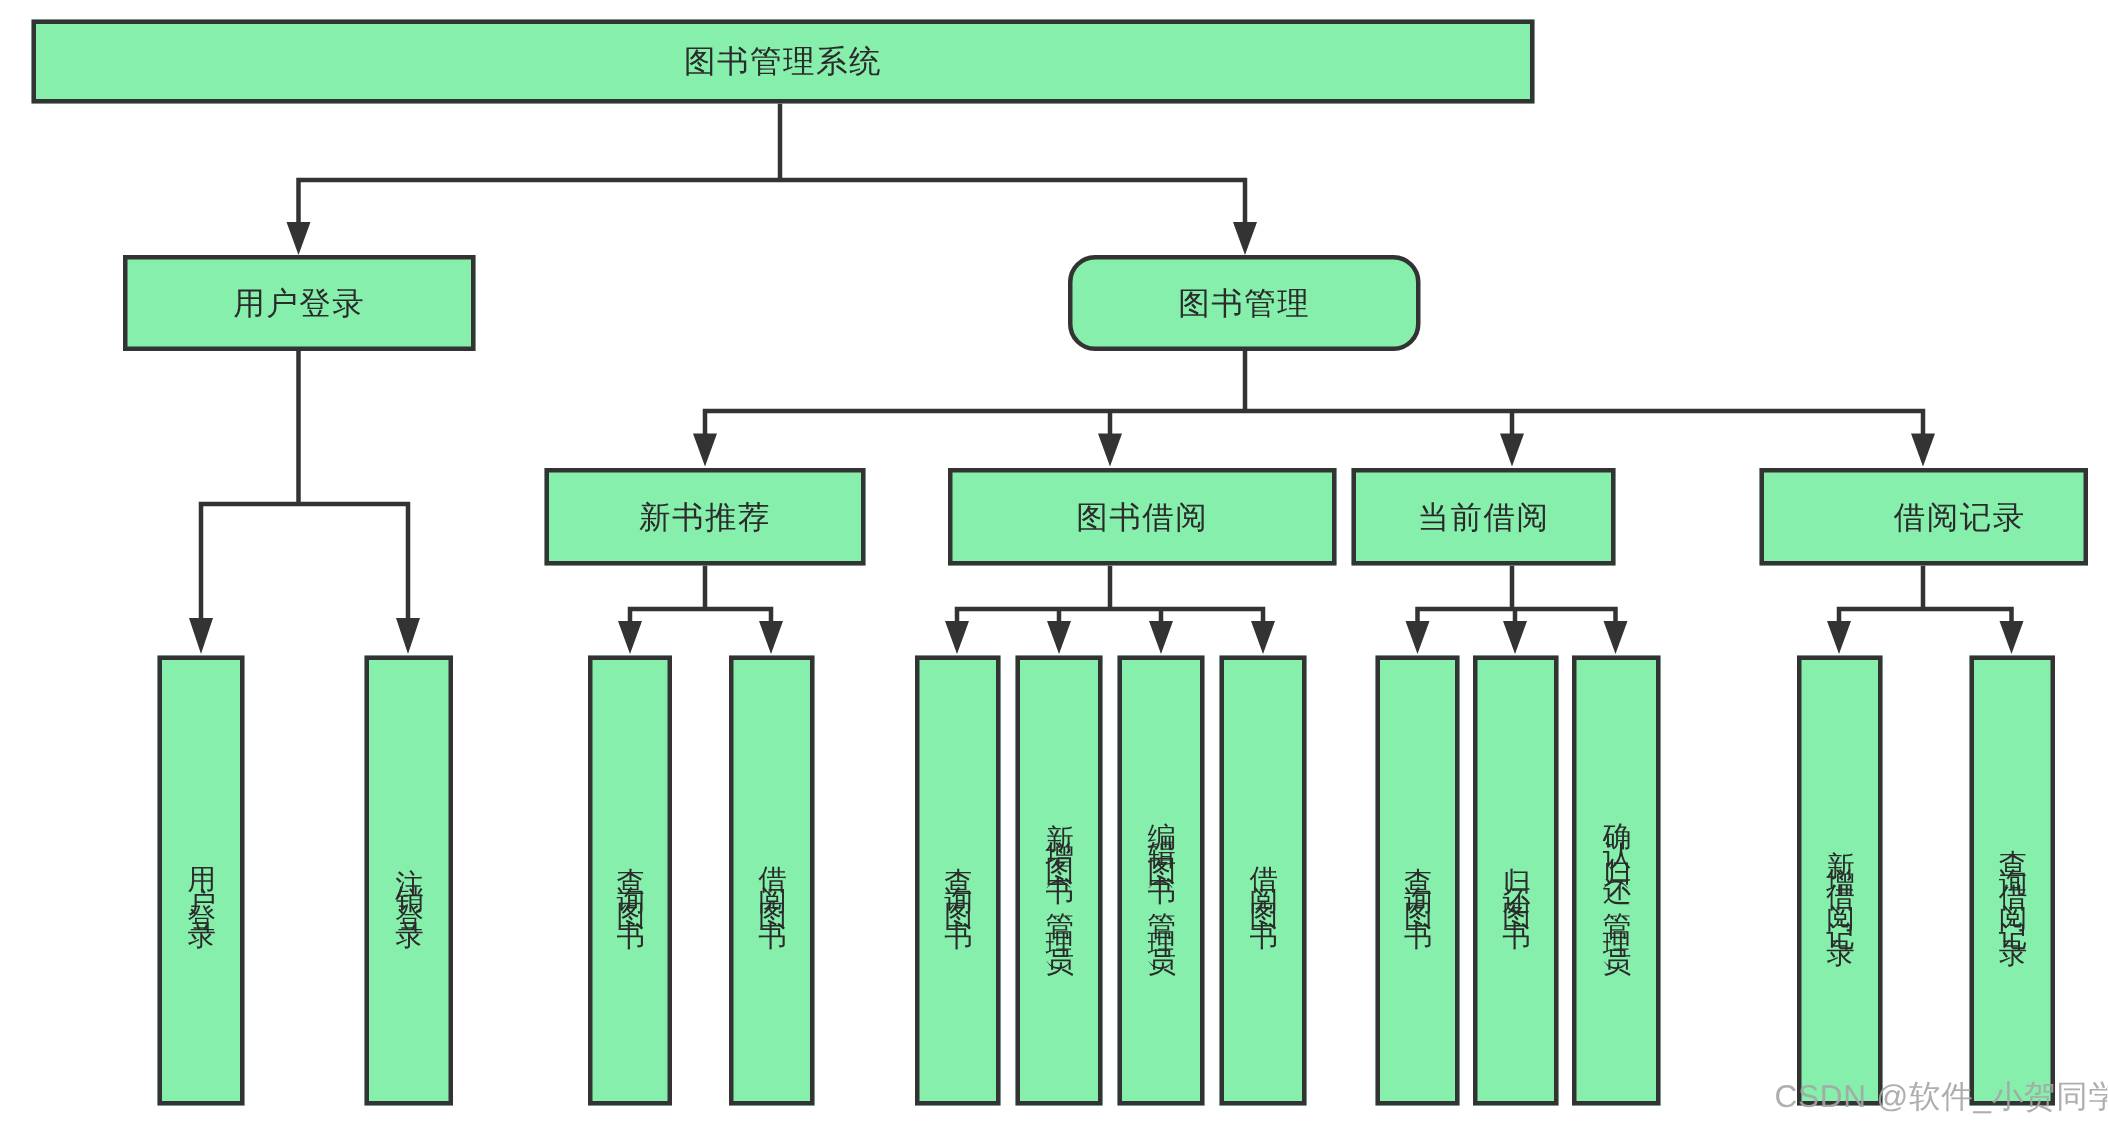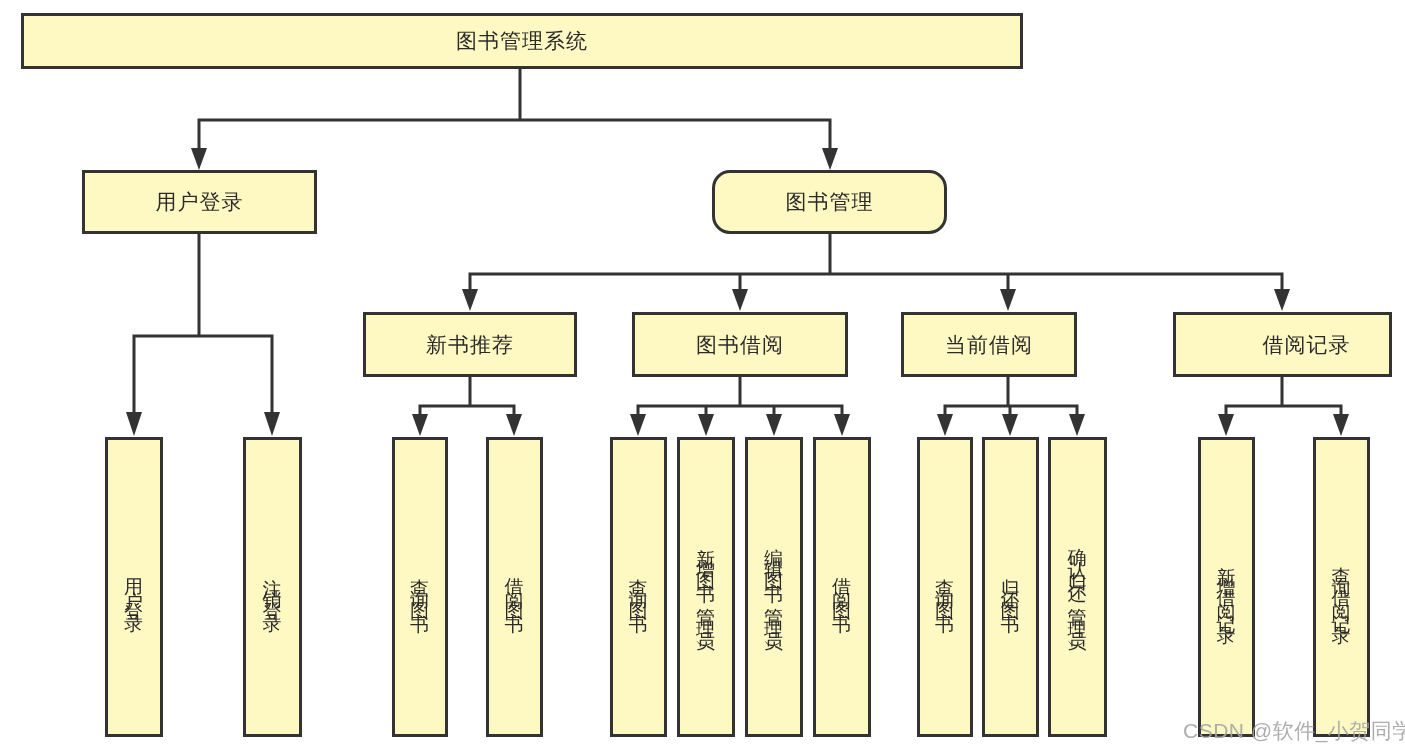--- a/index.html
+++ b/index.html
@@ -8,21 +8,21 @@
     width:1405px;height:747px;
     background:#ffffff;
     font-family:"Liberation Sans","DejaVu Sans",sans-serif;
     overflow:hidden;
   }
   svg.connectors{position:absolute;left:0;top:0;width:1405px;height:747px;}
   .node{
     position:absolute;
     box-sizing:border-box;
     border:3px solid #333333;
-    background:#fef9c3;
+    background:#86efac;
     display:flex;align-items:center;justify-content:center;
     color:#2b2b2b;
   }
   .h-node{font-size:21px;letter-spacing:1px;white-space:nowrap;}
   .v-node span{
     writing-mode:vertical-rl;
     text-orientation:mixed;
     font-size:19px;
     line-height:1;
     letter-spacing:12px;
@@ -96,21 +96,21 @@
   <div class="node h-node" style="left:82px;top:170px;width:235px;height:64px;">
     <span>用户登录</span>
   </div>
   <div class="node h-node" style="left:712px;top:170px;width:235px;height:64px;border-radius:18px;">
     <span>图书管理</span>
   </div>
 
   <div class="node h-node" style="left:363px;top:312px;width:214px;height:65px;align-items:center;">
     <span>新书推荐</span>
   </div>
-  <div class="node h-node" style="left:632px;top:312px;width:216px;height:65px;">
+  <div class="node h-node" style="left:632px;top:312px;width:259px;height:65px;">
     <span>图书借阅</span>
   </div>
   <div class="node h-node" style="left:901px;top:312px;width:176px;height:65px;">
     <span>当前借阅</span>
   </div>
   <div class="node h-node" style="left:1173px;top:312px;width:219px;height:65px;padding-left:48px;">
     <span>借阅记录</span>
   </div>
 
   <div class="node v-node" style="left:105px;top:437px;width:58px;height:300px;">

